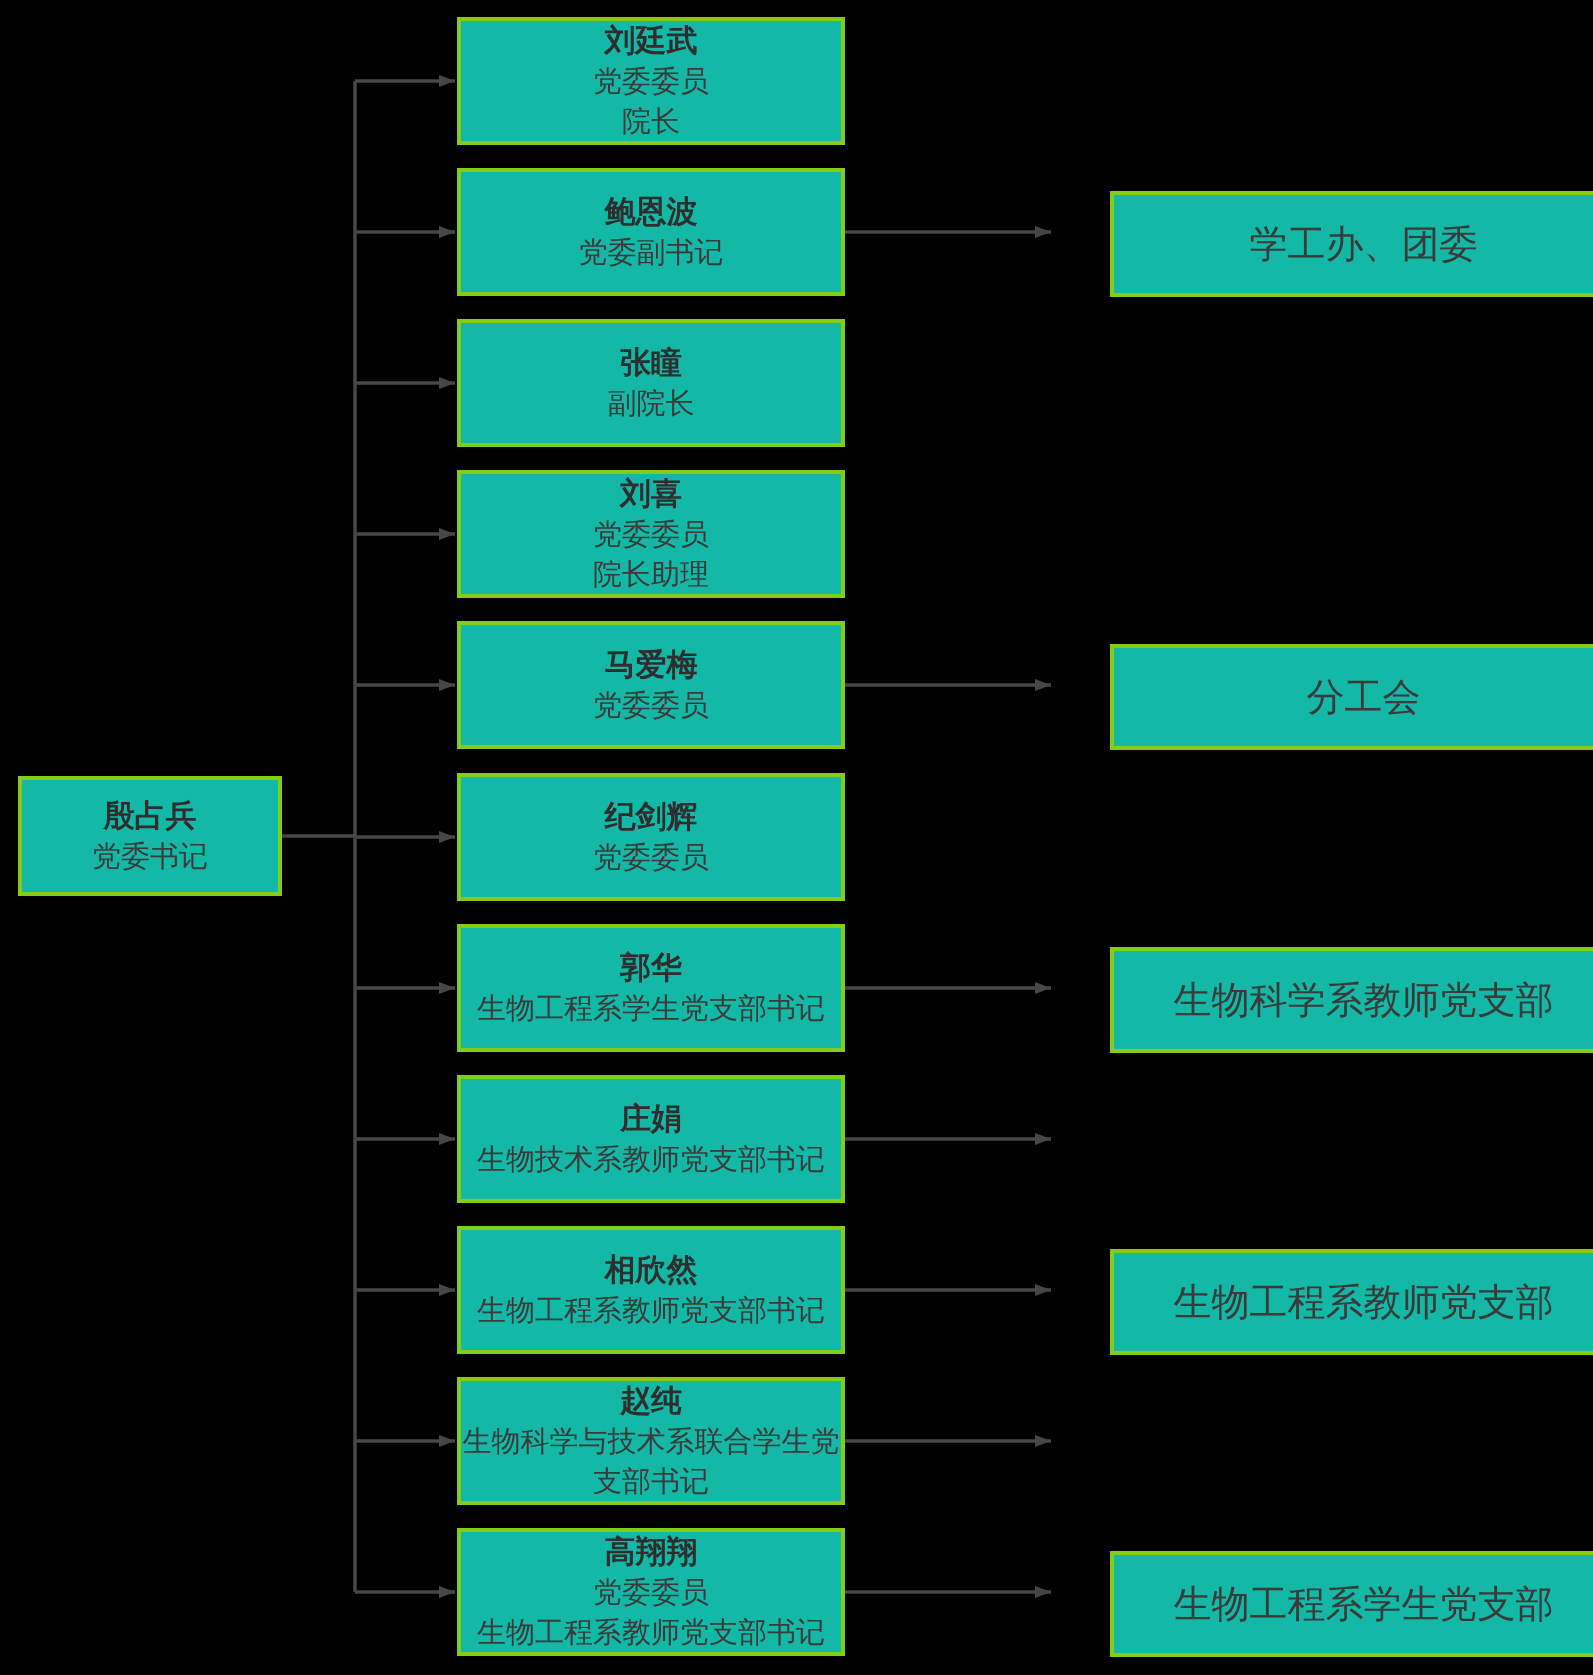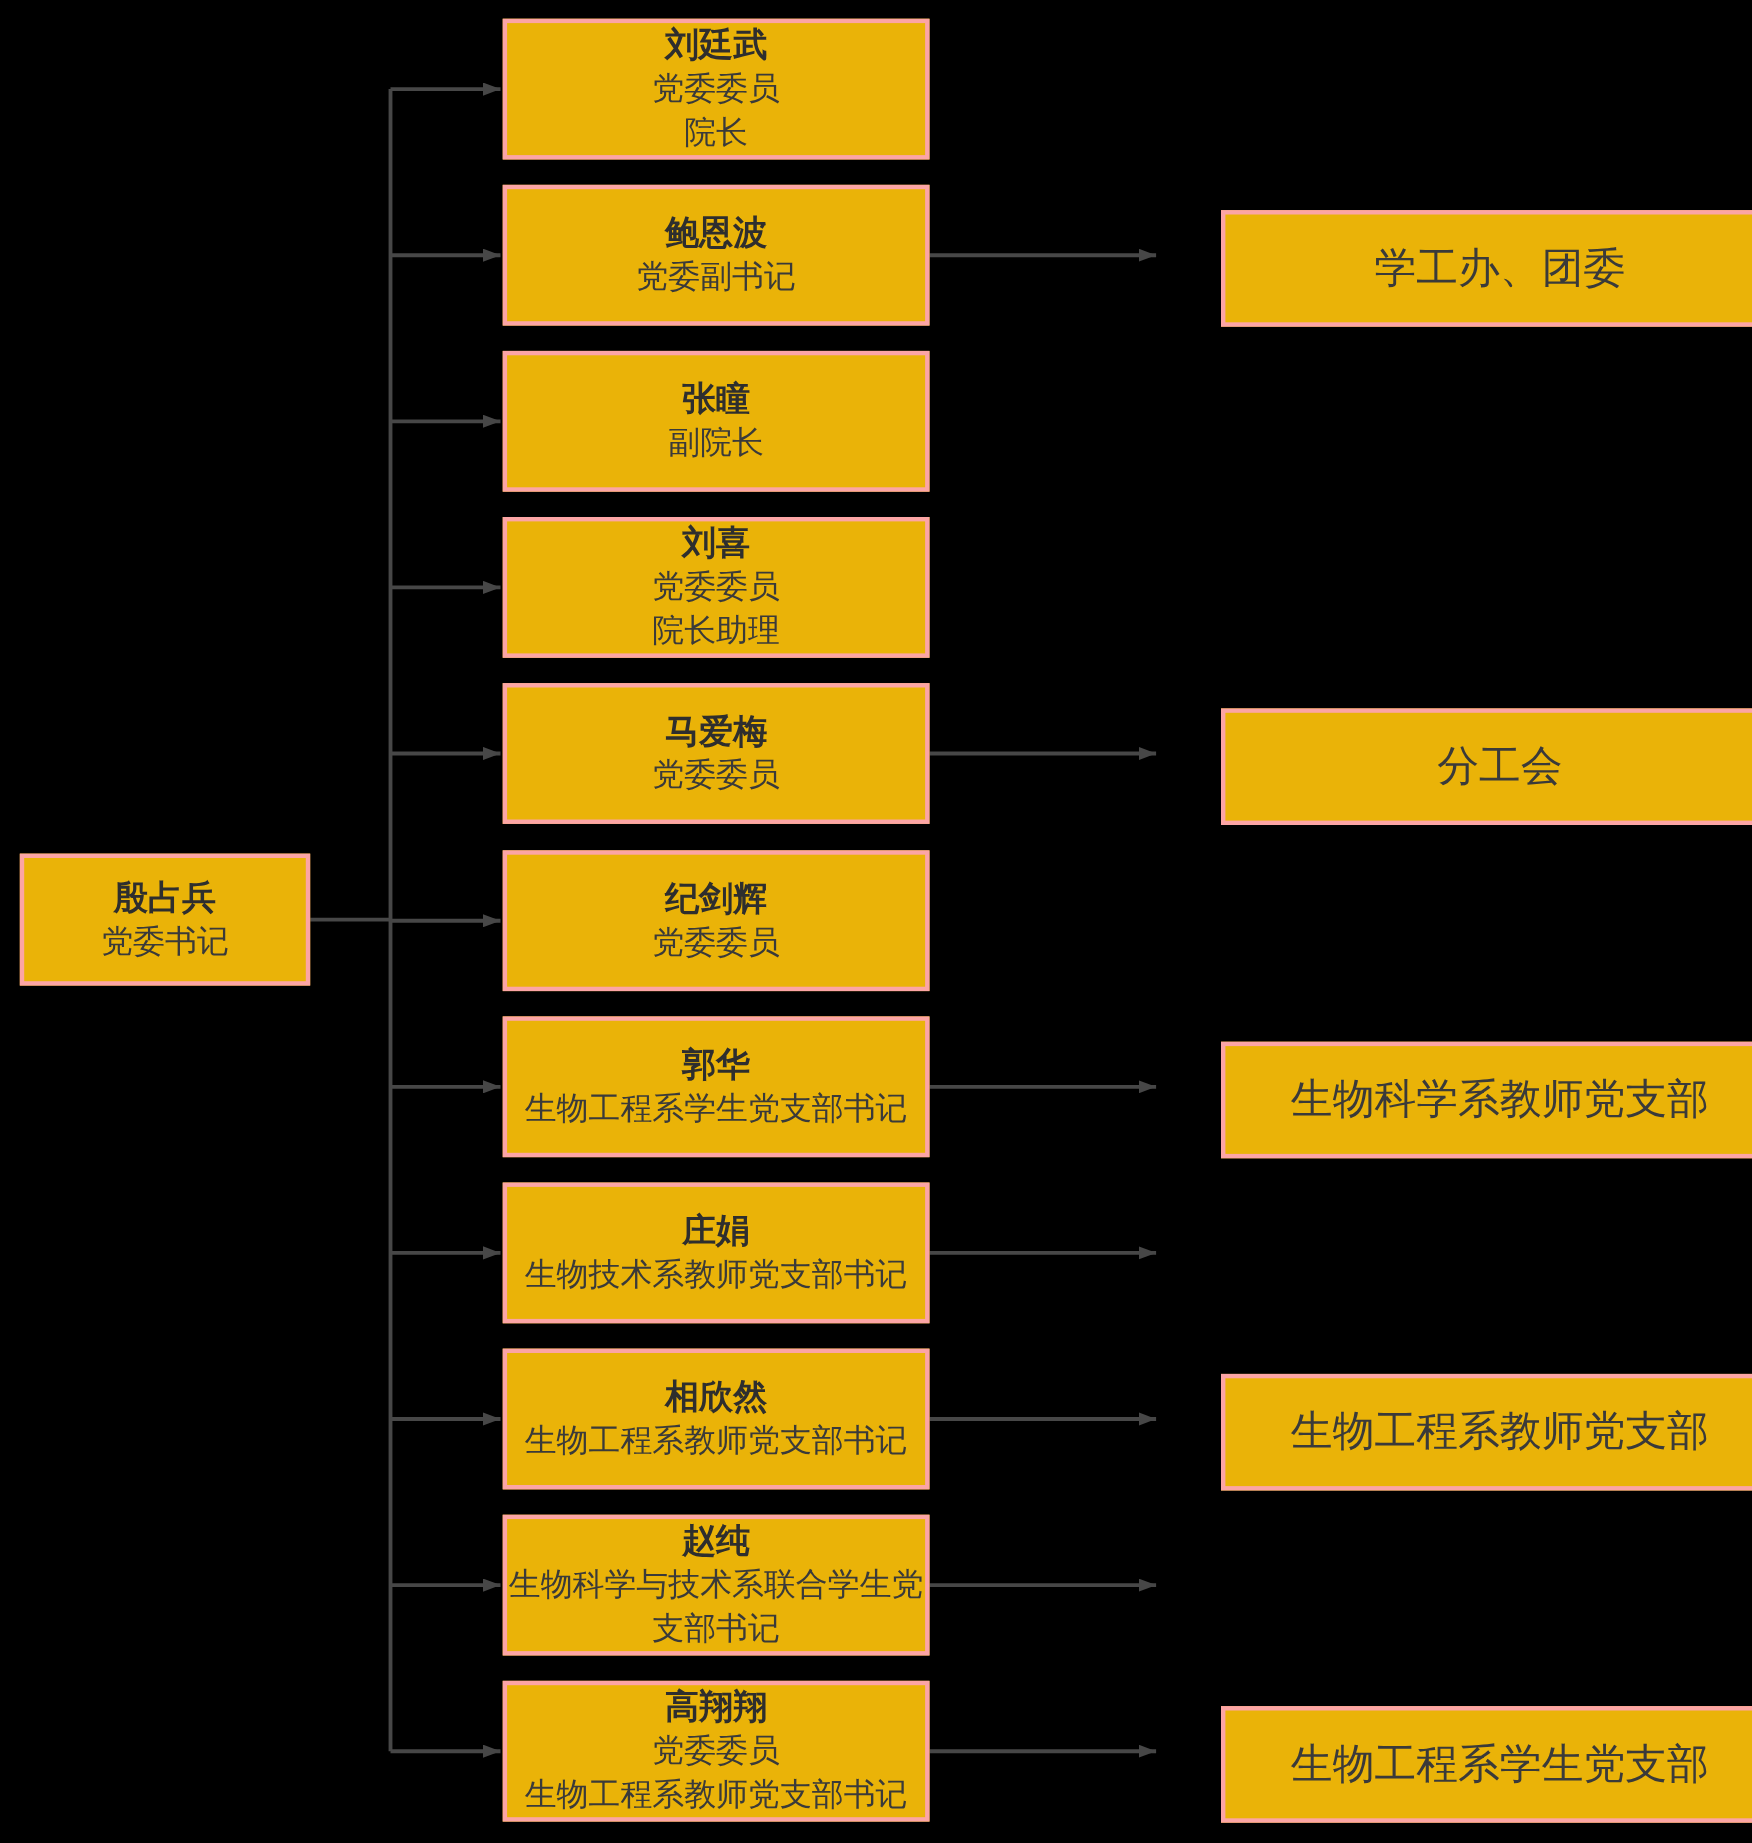--- a/index.html
+++ b/index.html
@@ -7,22 +7,22 @@
     position:relative;
     width:1593px;height:1675px;
     background:#000000;
     font-family:"Liberation Serif","DejaVu Serif",serif;
     overflow:hidden;
   }
   .wires{position:absolute;left:0;top:0;}
   .wire{stroke:#474747;stroke-width:3.5;fill:none;}
   .box{
     position:absolute;
-    background:#eab308;
-    border:4px solid #fca5a5;
+    background:#14b8a6;
+    border:4px solid #84cc16;
     box-sizing:border-box;
     display:flex;flex-direction:column;
     align-items:center;justify-content:center;
     text-align:center;
     color:#333333;
   }
   .mid{left:457px;width:388px;height:128px;}
   .unit{left:1110px;width:507px;height:106px;font-size:38px;line-height:40px;color:#3a3a3a;}
   .root-box{left:18px;top:776px;width:264px;height:120px;}
   .name{font-size:31px;line-height:40px;font-weight:bold;color:#2e2e2e;}

